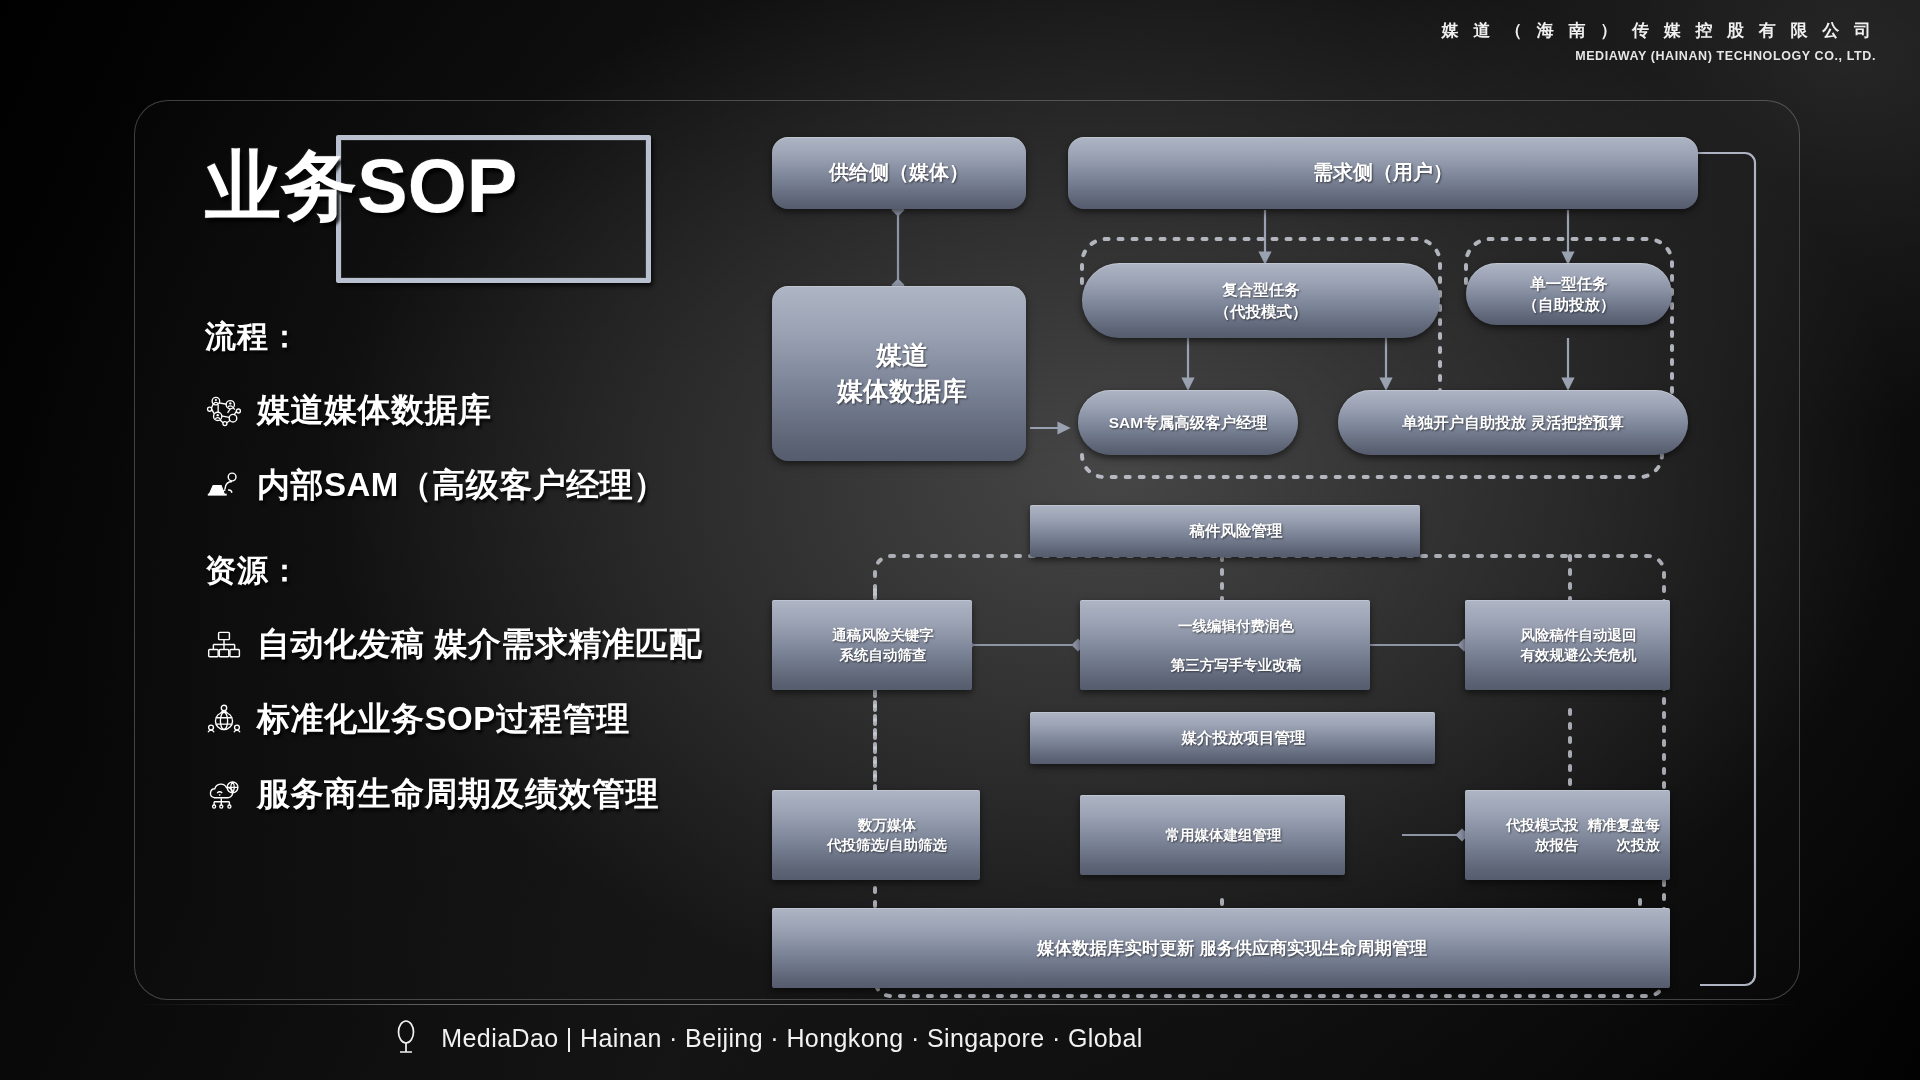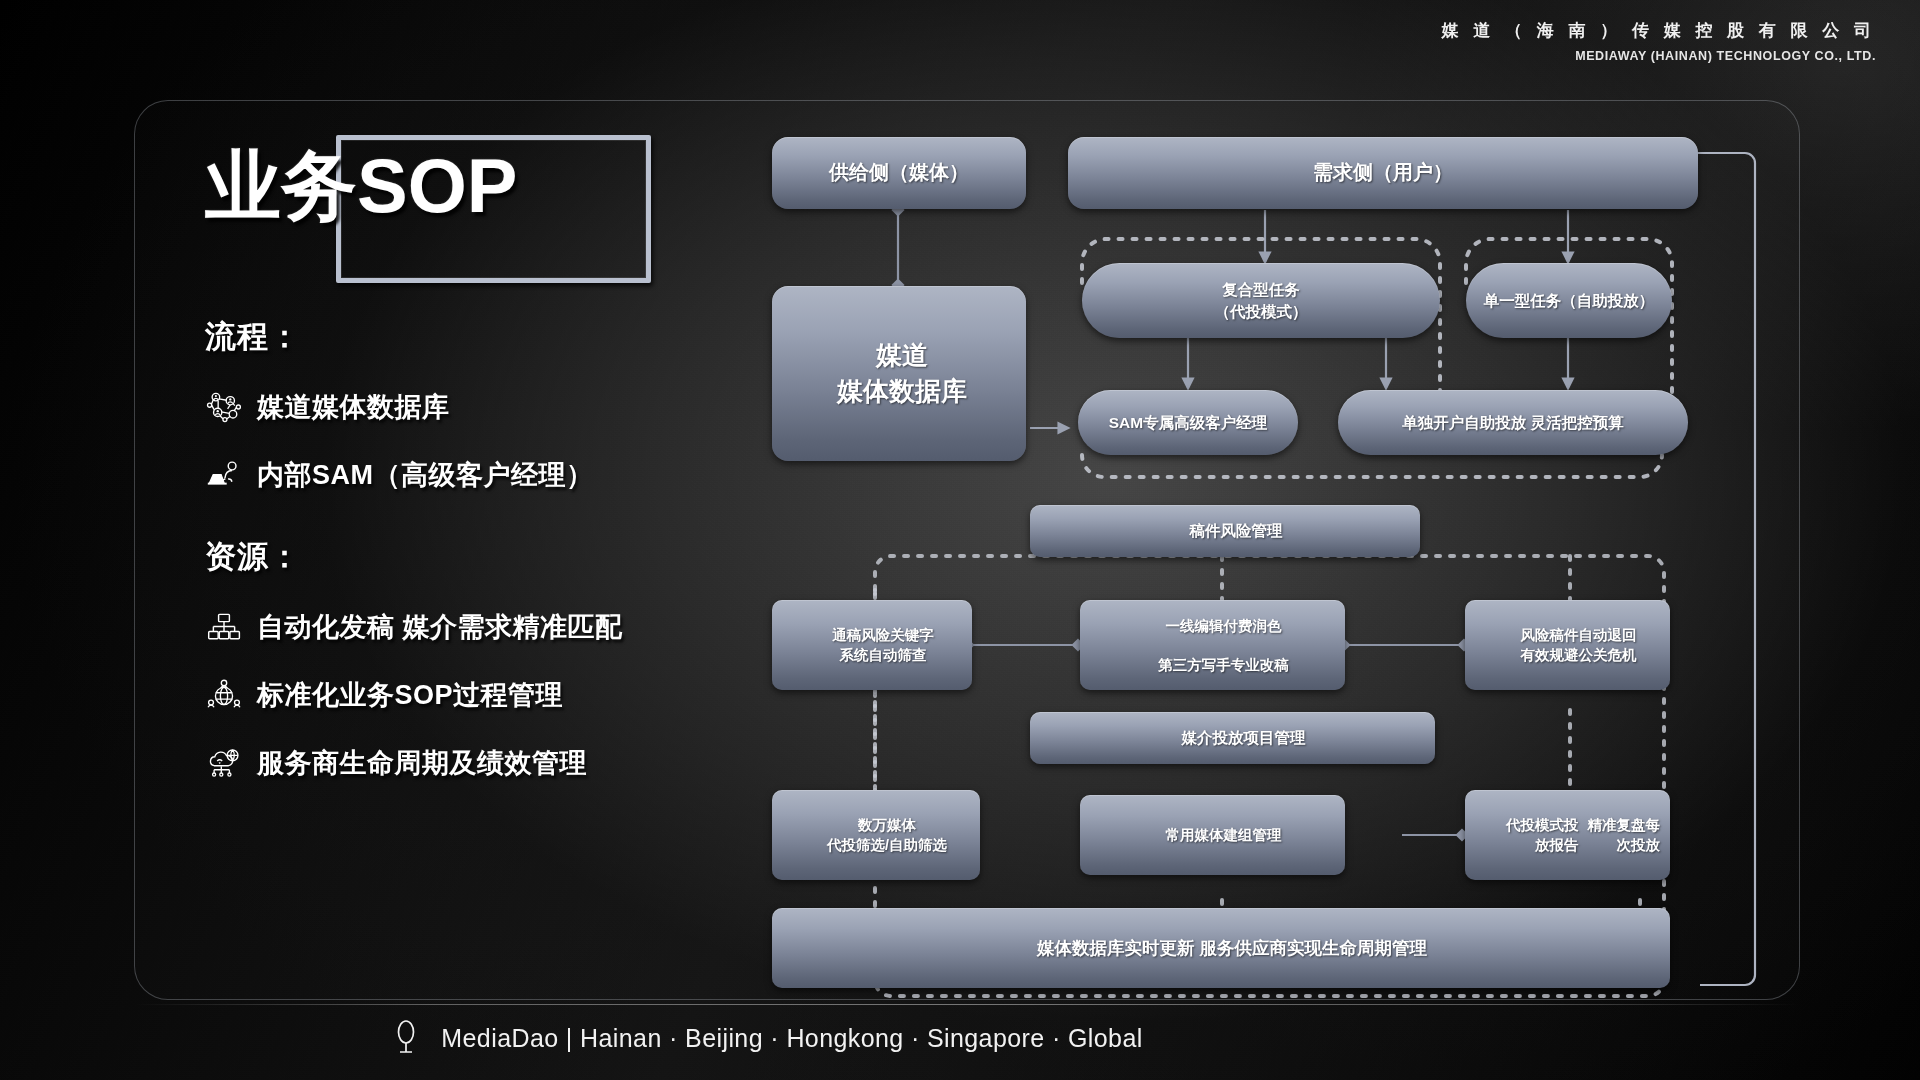--- a/index.html
+++ b/index.html
@@ -87,21 +87,21 @@
   .li {
     display: flex; align-items: center; gap: 14px;
     margin-top: 30px;
   }
   .li .ico {
     width: 38px; height: 38px; flex: 0 0 38px;
     display: flex; align-items: center; justify-content: center;
   }
   .li .ico svg { width: 36px; height: 36px; display:block; }
   .li .txt {
-    font-size: 27px; font-weight: 800; color: #ffffff;
+    font-size: 33px; font-weight: 800; color: #ffffff;
     letter-spacing: .5px; white-space: nowrap;
     text-shadow: 2px 3px 3px rgba(0,0,0,.82);
   }
 
   
   .diagram { position: absolute; left: 0; top: 0; width: 1920px; height: 1080px; z-index: 4; }
   .svg-layer { position: absolute; inset: 0; width: 1920px; height: 1080px; z-index: 3; }
 
   .node {
     position: absolute;
@@ -111,21 +111,21 @@
     background: linear-gradient(180deg, #aeb5c4 0%, #9aa2b4 26%, #7b8396 58%, #5d6577 88%, #545c6e 100%);
     box-shadow: 0 3px 7px rgba(0,0,0,.55), inset 0 1px 0 rgba(255,255,255,.22);
     z-index: 5;
     line-height: 1.38;
     padding: 4px 10px;
     text-shadow: 1px 1px 2px rgba(0,0,0,.55);
     font-weight: 700;
   }
   .node.r-lg { border-radius: 16px; }
   .node.r-pill { border-radius: 44px; }
-  .node.r-md { border-radius: 10px; padding-left: 32px; }
+  .node.r-md { border-radius: 2px; padding-left: 32px; }
   .fs14 { font-size: 14.5px; }
   .fs15 { font-size: 15.5px; }
   .fs17 { font-size: 17.5px; }
   .fs20 { font-size: 20px; }
   .fs26 { font-size: 26px; padding-left: 16px; }
 
   
   .foot-rule {
     position: absolute; left: 134px; top: 1004px; width: 1666px; height: 1px;
     background: linear-gradient(90deg, rgba(255,255,255,0) 0%, rgba(255,255,255,.34) 18%, rgba(255,255,255,.42) 50%, rgba(255,255,255,.30) 82%, rgba(255,255,255,0) 100%);
@@ -304,37 +304,37 @@
     <div class="node r-lg fs26" style="left:772px; top:286px; width:254px; height:175px; flex-direction:column;">
       <div>媒道</div>
       <div>媒体数据库</div>
     </div>
 
     <div class="node r-pill fs15" style="left:1082px; top:263px; width:358px; height:75px; flex-direction:column;">
       <div>复合型任务</div>
       <div>（代投模式）</div>
     </div>
 
-    <div class="node r-pill fs15" style="left:1466px; top:263px; width:206px; height:75px; flex-direction:row;">
+    <div class="node r-pill fs15" style="left:1466px; top:263px; width:206px; height:62px; flex-direction:column;">
       <div>单一型任务</div>
       <div>（自助投放）</div>
     </div>
 
     <div class="node r-pill fs15" style="left:1078px; top:390px; width:220px; height:65px;">SAM专属高级客户经理</div>
 
     <div class="node r-pill fs15" style="left:1338px; top:390px; width:350px; height:65px;">单独开户自助投放 灵活把控预算</div>
 
     <div class="node r-md fs15" style="left:1030px; top:505px; width:390px; height:52px;">稿件风险管理</div>
 
     <div class="node r-md fs14" style="left:772px; top:600px; width:200px; height:90px; flex-direction:column;">
       <div>通稿风险关键字</div>
       <div>系统自动筛查</div>
     </div>
 
-    <div class="node r-md fs14" style="left:1080px; top:600px; width:265px; height:90px; flex-direction:column;gap:19px;">
+    <div class="node r-md fs14" style="left:1080px; top:600px; width:290px; height:90px; flex-direction:column;gap:19px;">
       <div>一线编辑付费润色</div>
       <div>第三方写手专业改稿</div>
     </div>
 
     <div class="node r-md fs14" style="left:1465px; top:600px; width:205px; height:90px; flex-direction:column;">
       <div>风险稿件自动退回</div>
       <div>有效规避公关危机</div>
     </div>
 
     <div class="node r-md fs15" style="left:1030px; top:712px; width:405px; height:52px;">媒介投放项目管理</div>

